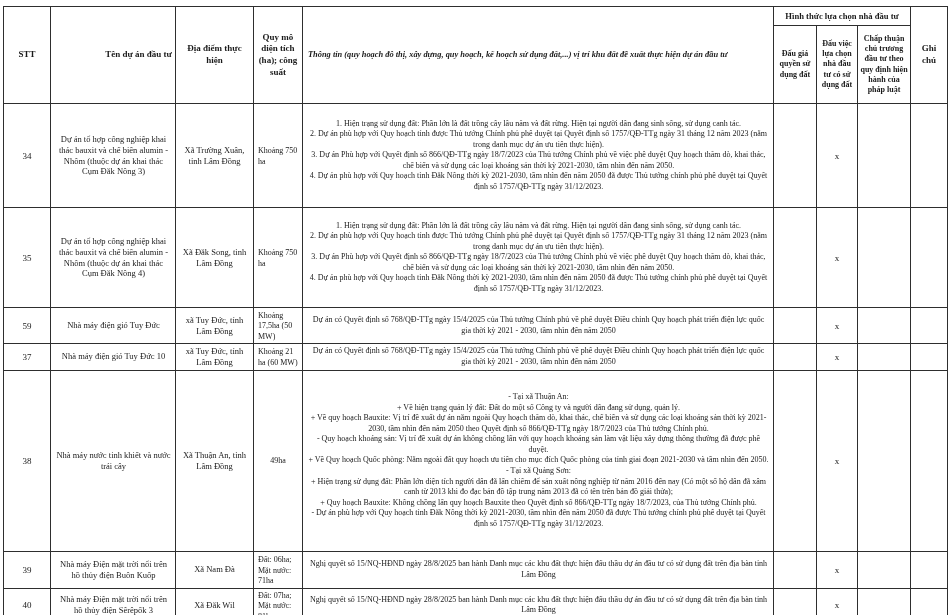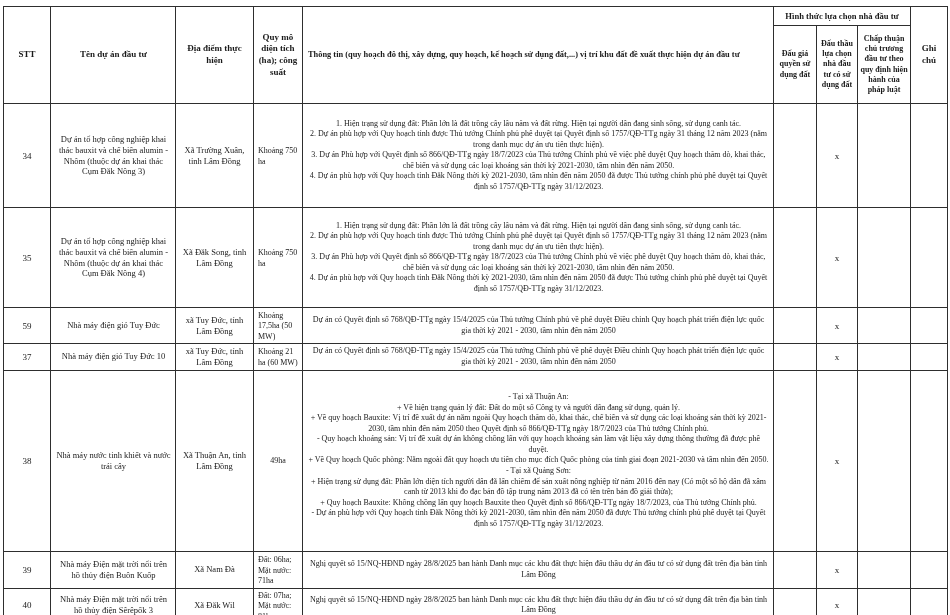--- a/index.html
+++ b/index.html
@@ -29,20 +29,21 @@
     font-weight: bold;
     font-size: 9px;
     text-align: center;
     line-height: 1.3;
     padding: 0 3px;
   }
   .th-info {
     text-align: left;
     font-size: 8.4px;
     padding-left: 5px;
+    font-style: italic;
   }
   .th-group {
     font-weight: bold;
     font-size: 8.6px;
     text-align: center;
     padding: 1px 2px;
   }
   .th-sub {
     font-weight: bold;
     font-size: 8px;
@@ -79,31 +80,31 @@
     <col style="width:471px">
       <col style="width:43px">
       <col style="width:41px">
       <col style="width:53px">
       <col style="width:37px">
   </colgroup>
 
   <tbody>
       <tr style="height:19px">
     <th rowspan="2" class="th-main">STT</th>
-    <th rowspan="2" class="th-main" style="text-align:center;padding-left:4px">Tên dự án đầu tư</th>
+    <th rowspan="2" class="th-main" style="text-align:right;padding-left:4px">Tên dự án đầu tư</th>
     <th rowspan="2" class="th-main">Địa điểm thực hiện</th>
     <th rowspan="2" class="th-main">Quy mô diện tích (ha); công suất</th>
     <th rowspan="2" class="th-main th-info">Thông tin (quy hoạch đô thị, xây dựng, quy hoạch, kế hoạch sử dụng đất,...) vị trí khu đất đề xuất thực hiện dự án đầu tư</th>
     <th colspan="3" class="th-group">Hình thức lựa chọn nhà đầu tư</th>
     <th rowspan="2" class="th-main">Ghi chú</th>
   </tr>
 
   <tr style="height:78px">
     <th class="th-sub">Đấu giá quyền sử dụng đất</th>
-    <th class="th-sub">Đấu thầu lựa chọn nhà đầu tư có sử dụng đất</th>
+    <th class="th-sub">Đấu việc lựa chọn nhà đầu tư có sử dụng đất</th>
     <th class="th-sub">Chấp thuận chủ trương đầu tư theo quy định hiện hành của pháp luật</th>
   </tr>
 
   <tr style="height:104px">
     <td class="cell-stt">34</td>
     <td class="cell-name">Dự án tổ hợp công nghiệp khai thác bauxit và chế biến alumin - Nhôm (thuộc dự án khai thác Cụm Đắk Nông 3)</td>
     <td class="cell-loc">Xã Trường Xuân, tỉnh Lâm Đồng</td>
     <td class="cell-area">Khoảng 750 ha</td>
     <td class="cell-info">1. Hiện trạng sử dụng đất: Phần lớn là đất trồng cây lâu năm và đất rừng. Hiện tại người dân đang sinh sống, sử dụng canh tác.
 2. Dự án phù hợp với Quy hoạch tỉnh được Thủ tướng Chính phủ phê duyệt tại Quyết định số 1757/QĐ-TTg ngày 31 tháng 12 năm 2023 (nằm trong danh mục dự án ưu tiên thực hiện).

